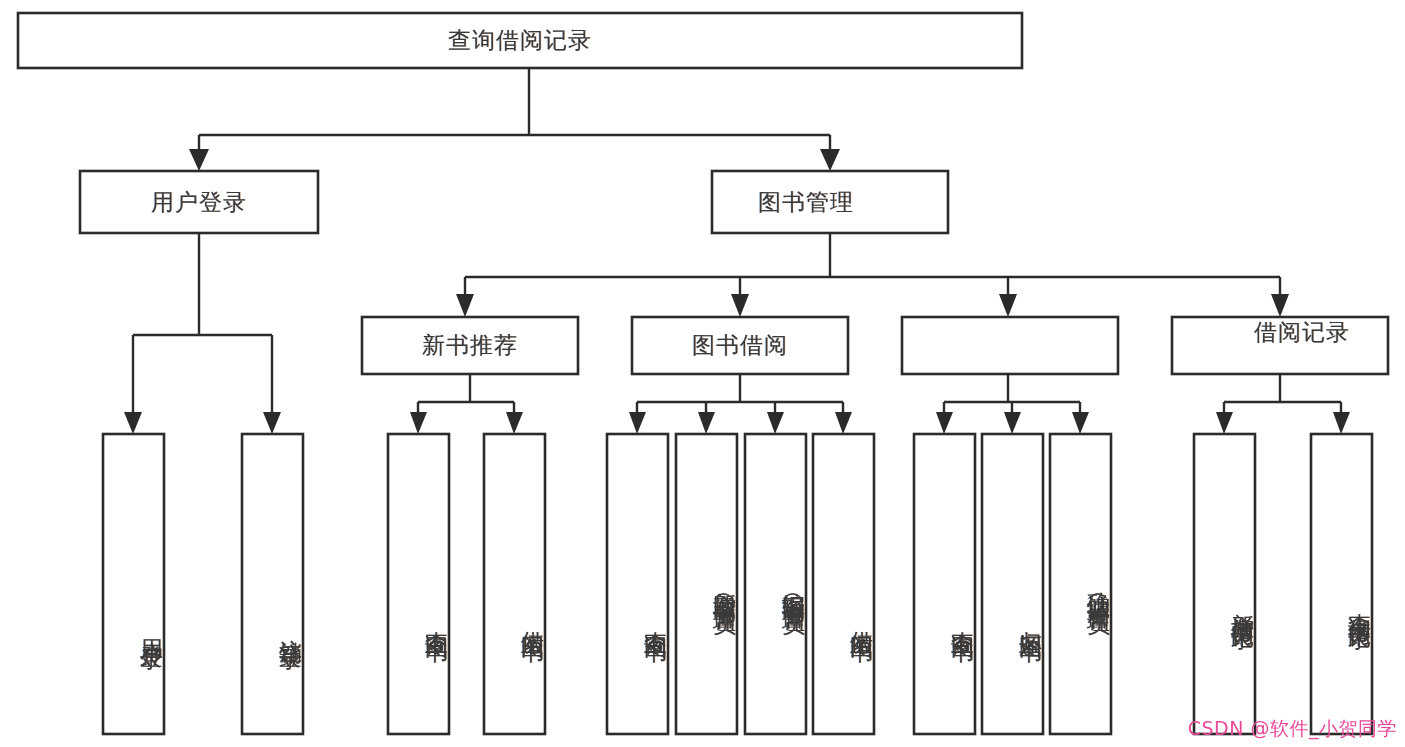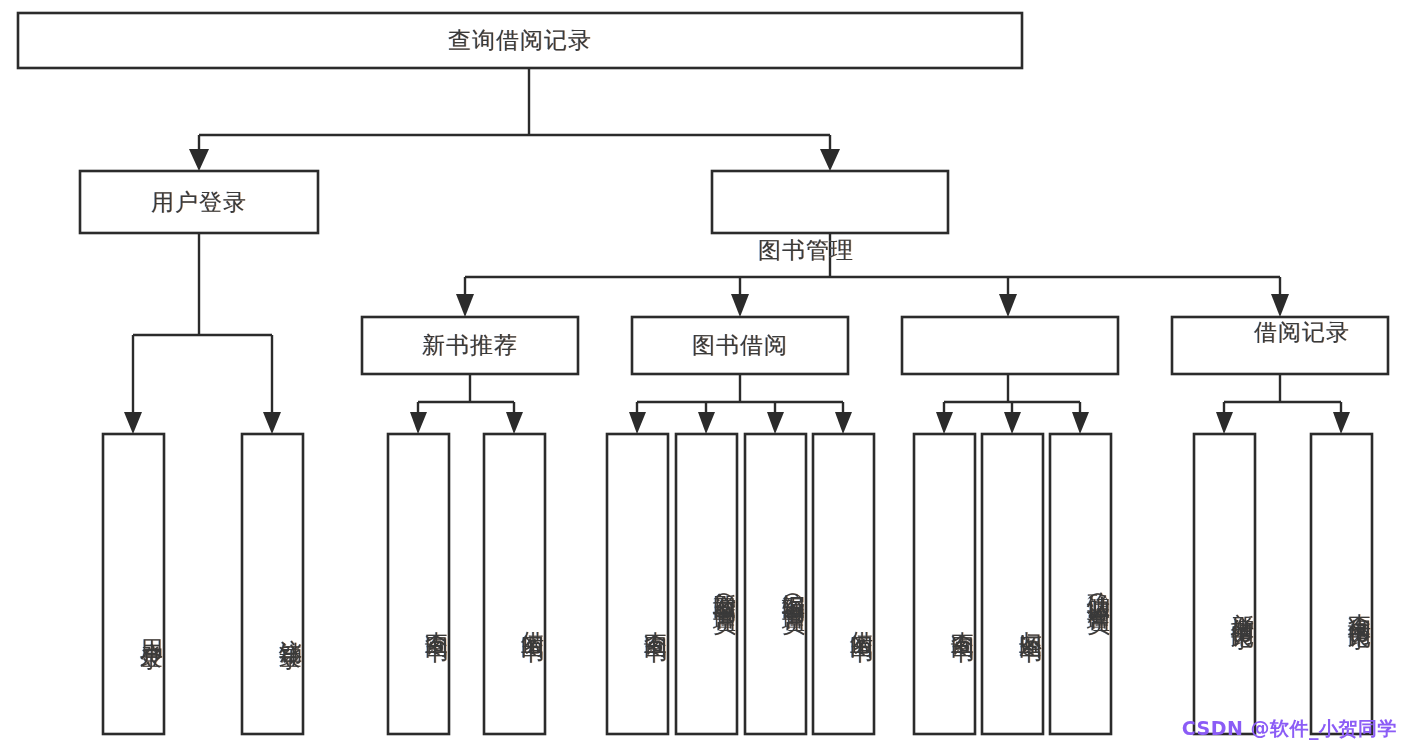--- a/index.html
+++ b/index.html
@@ -67,25 +67,24 @@
     letter-spacing: 3px;
     white-space: nowrap;
     text-shadow: 0.6px 0 0 rgba(210,140,80,0.55), -0.6px 0 0 rgba(120,170,230,0.55);
     user-select: none;
   }
   .watermark {
     position: absolute;
     right: 8px;
     bottom: 5px;
     font-size: 19px;
-    color: #8b5cf6;
+    color: #ec4899;
     letter-spacing: 0.5px;
     white-space: nowrap;
     user-select: none;
-    font-weight: bold;
   }
 </style>
 </head>
 <body>
 
 <div id="diagram-root">
 
   <svg id="diagram-svg" viewBox="0 0 1405 747" xmlns="http://www.w3.org/2000/svg">
 
     <rect class="node-box" x="18" y="13" width="1004" height="55"></rect>
@@ -186,21 +185,21 @@
       <path class="connector" d="M 1224 402 L 1224 418"></path>
       <path class="connector" d="M 1341 402 L 1341 418"></path>
       <polygon class="arrow-head" points="1216,412 1233,412 1224,434"></polygon>
       <polygon class="arrow-head" points="1333,412 1350,412 1341,434"></polygon>
     </g>
   </svg>
 
   <div class="node-label-h" style="left:18px; top:13px; width:1004px; height:55px;">查询借阅记录</div>
 
   <div class="node-label-h" style="left:80px; top:171px; width:238px; height:62px;">用户登录</div>
-  <div class="node-label-h" style="left:712px; top:171px; width:188px; height:62px;margin-top:48px;">图书管理</div>
+  <div class="node-label-h" style="left:712px; top:171px; width:188px; height:62px;">图书管理</div>
 
   <div class="node-label-h" style="left:632px; top:317px; width:216px; height:57px;">图书借阅</div>
   <div class="node-label-h" style="left:362px; top:317px; width:216px; height:57px;">新书推荐</div>
   <div class="node-label-h" style="left:1172px; top:304px; width:260px; height:57px;">借阅记录</div>
 
   <div class="node-label-v" style="left:103px; top:519px; width:61px; height:215px;">用户登录</div>
   <div class="node-label-v" style="left:242px; top:519px; width:61px; height:215px;">注销登录</div>
 
   <div class="node-label-v" style="left:388px; top:503px; width:61px; height:231px;">查询图书</div>
   <div class="node-label-v" style="left:484px; top:503px; width:61px; height:231px;">借阅图书</div>

